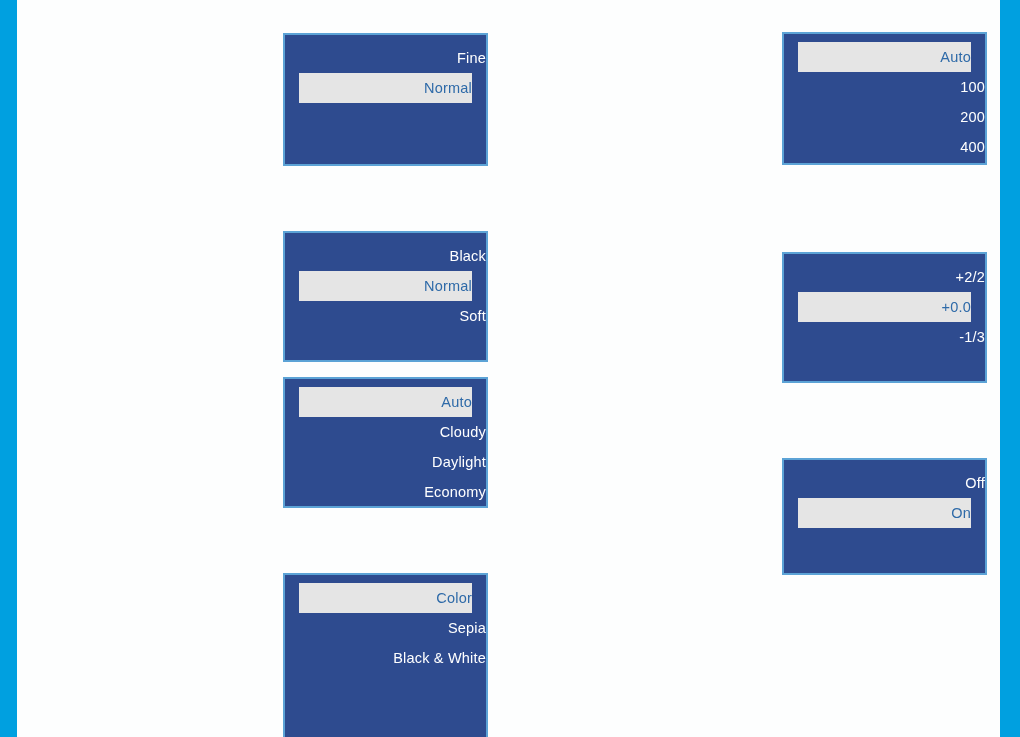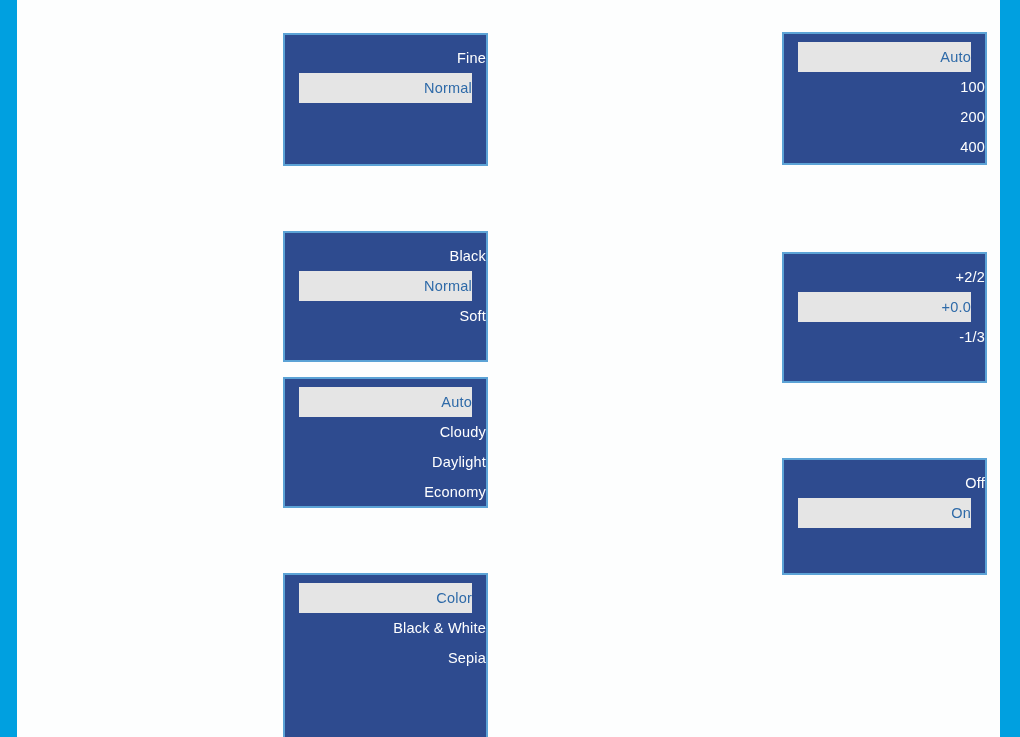--- a/index.html
+++ b/index.html
@@ -115,16 +115,16 @@
       <div class="option">Cloudy</div>
       <div class="option">Daylight</div>
       <div class="option">Economy</div>
     </div>
     <div class="panel col-right" style="top: 416px; height: 117px; margin-top: 42px;">
       <div class="option">Off</div>
       <div class="option selected">On</div>
     </div>
     <div class="panel col-left" style="top: 573px; height: 167px;">
       <div class="option selected">Color</div>
+      <div class="option">Sepia</div>
       <div class="option">Black &amp; White</div>
-      <div class="option">Sepia</div>
     </div>
   </div>
 
 </body></html>

